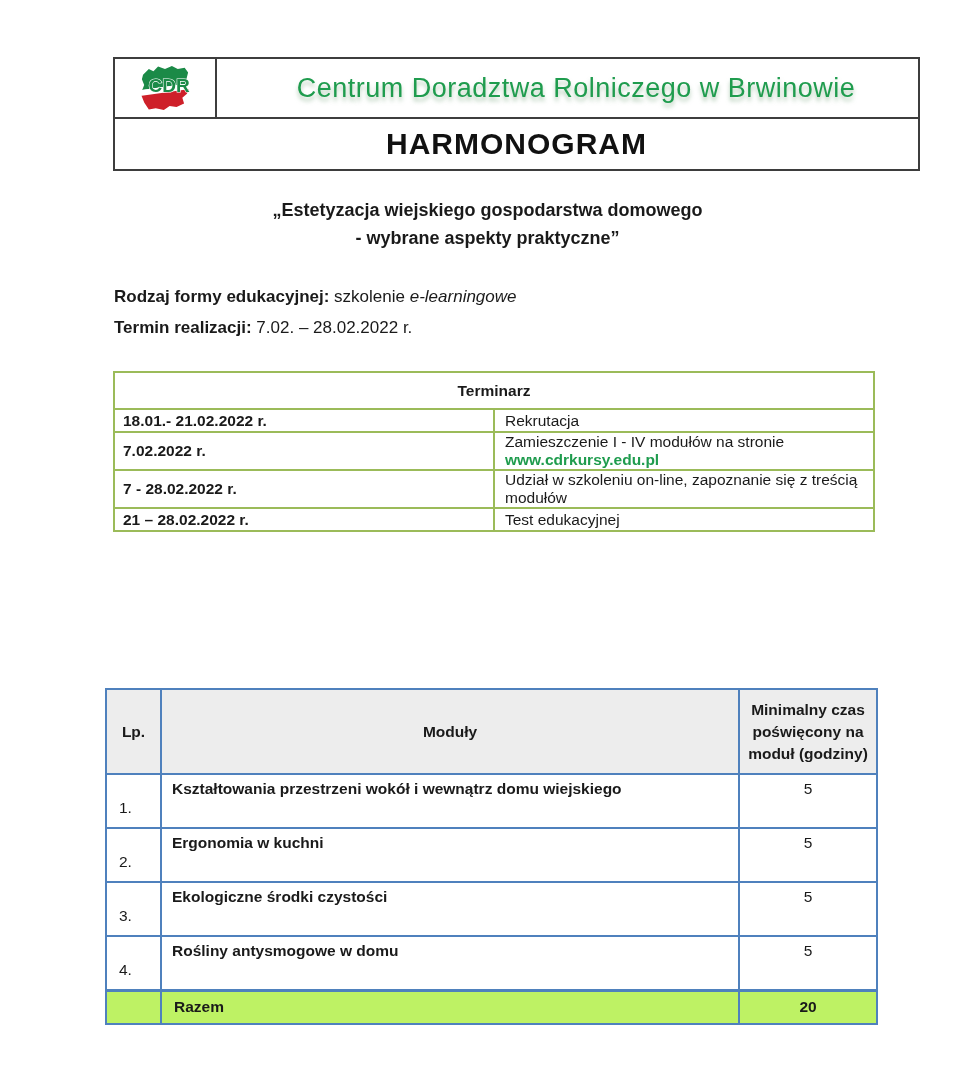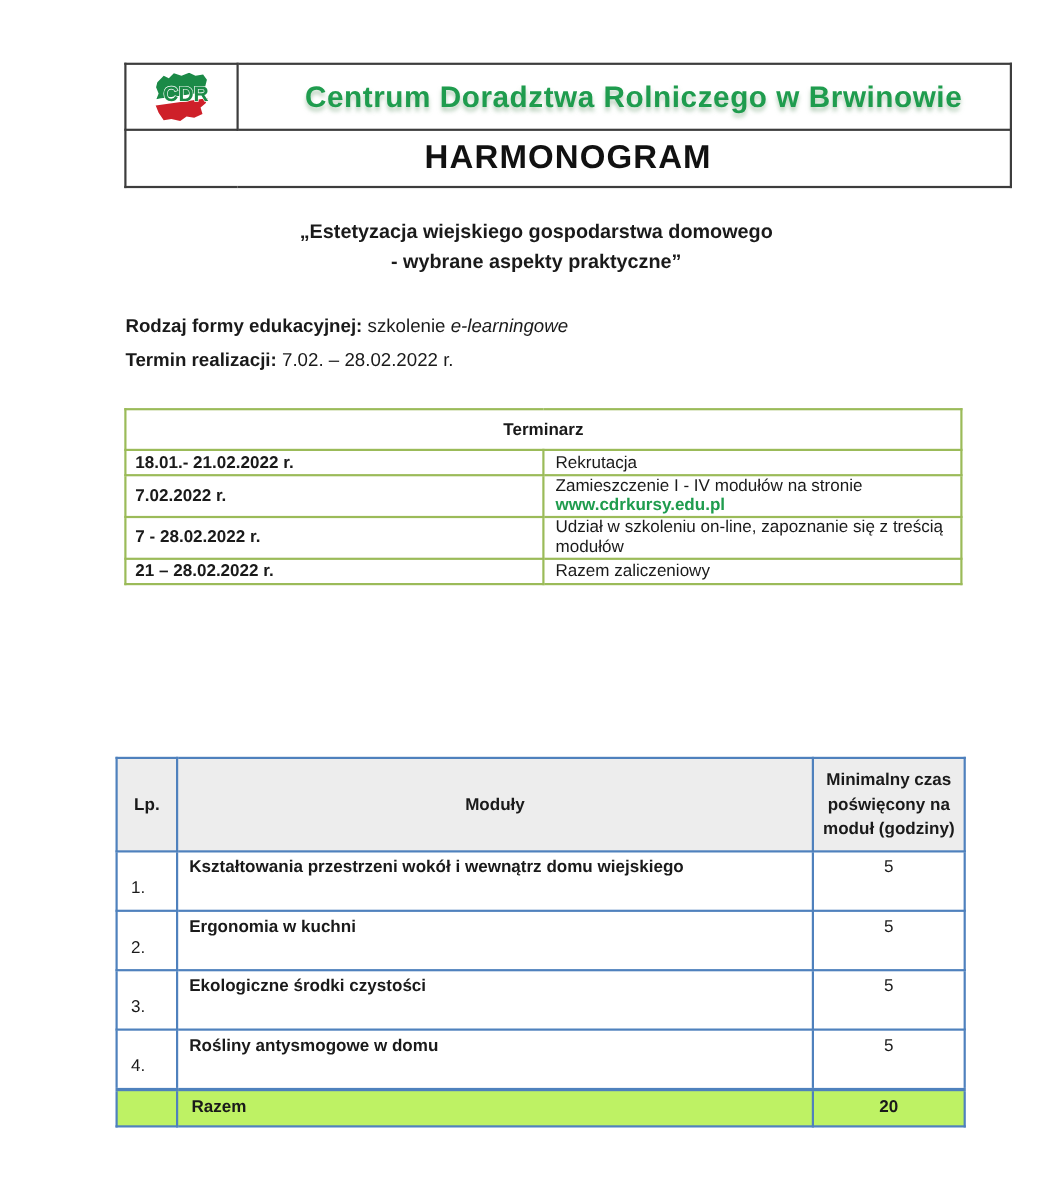--- a/index.html
+++ b/index.html
@@ -4,21 +4,21 @@
 <style>
   * { margin:0; padding:0; box-sizing:border-box; }
   html,body { width:953px; height:1080px; background:#ffffff; font-family:"Liberation Sans", sans-serif; color:#1a1a1a; }
   .page { position:relative; width:953px; height:1080px; background:#fff; overflow:hidden; }
 
   
   .header-table { position:absolute; left:113px; top:57px; width:807px; border-collapse:collapse; table-layout:fixed;padding-left:16px; }
   .header-table td { border:2px solid #3d3d3d; background:#fff; }
   .logo-cell { width:102px; height:60px; text-align:center; vertical-align:middle; }
   .org-cell  { text-align:center; vertical-align:middle; }
-  .org-title { font-size:27px; font-weight:bold; color:#1f9c4e; letter-spacing:0.5px;
+  .org-title { font-size:27px; font-weight:normal; color:#1f9c4e; letter-spacing:0.5px;
                text-shadow:0 4px 4px rgba(120,165,125,0.55);margin-left:17px; }
   .doc-title-cell { height:52px; text-align:center; vertical-align:middle; }
   .doc-title { font-size:30px; font-weight:bold; color:#111; letter-spacing:1px; }
 
   
   .course-title { position:absolute; left:11px; top:196px; width:953px; text-align:center;
                   font-size:18px; font-weight:bold; line-height:28px; }
   .meta-block { position:absolute; left:114px; top:281px; font-size:17px; line-height:31px; }
   .meta-label { font-weight:bold; }
   .italic { font-style:italic; }
@@ -107,21 +107,21 @@
     <tr>
       <td class="t-date">7.02.2022 r.</td>
       <td class="t-act"><span>Zamieszczenie I - IV  modułów na stronie </span><span class="t-link">www.cdrkursy.edu.pl</span></td>
     </tr>
     <tr>
       <td class="t-date">7 - 28.02.2022 r.</td>
       <td class="t-act">Udział  w szkoleniu on-line, zapoznanie się z treścią modułów</td>
     </tr>
     <tr>
       <td class="t-date">21 – 28.02.2022 r.</td>
-      <td class="t-act">Razem zaliczeniowy</td>
+      <td class="t-act">Test edukacyjnej</td>
     </tr>
   </tbody>
     </table>
 
   <table class="modules-table">
     <tbody>
         <tr class="m-head">
       <td class="m-lp-col">Lp.</td>
       <td>Moduły</td>
       <td class="m-time-col">Minimalny czas poświęcony na moduł (godziny)</td>

